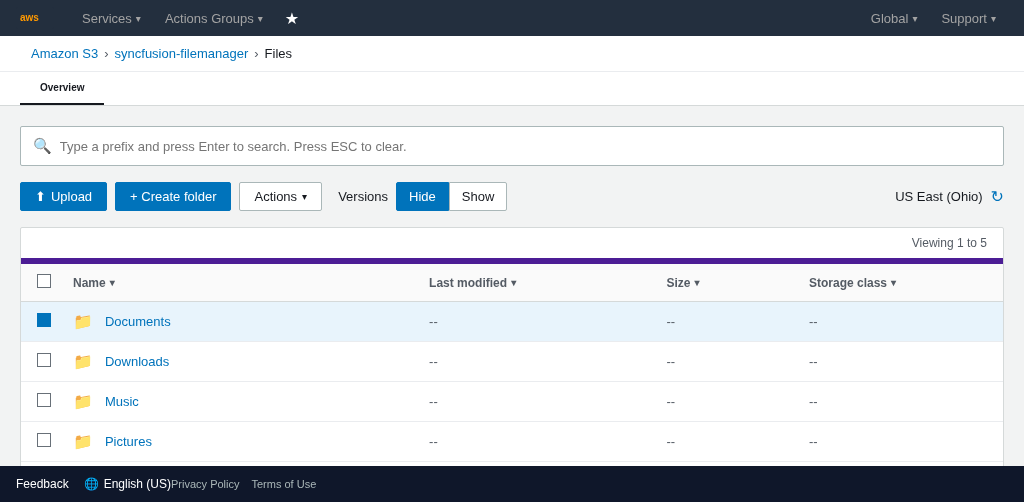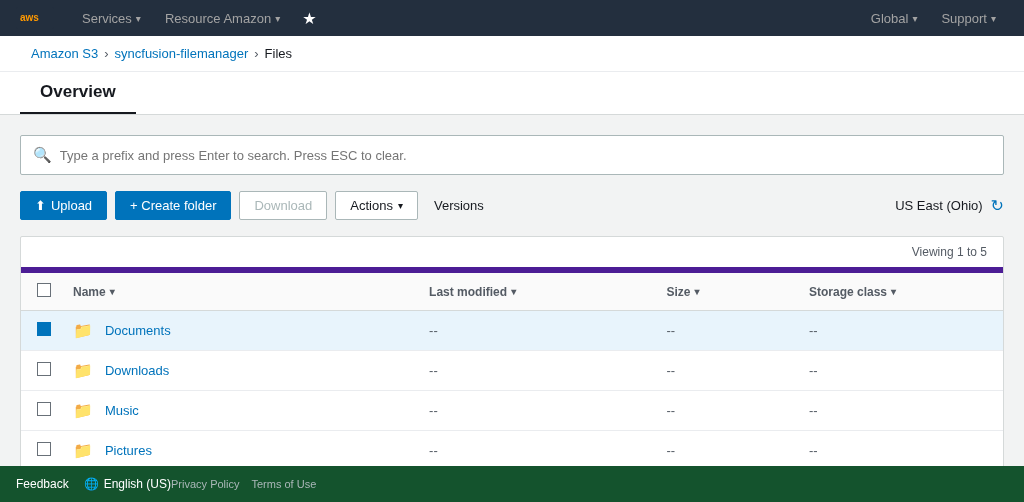--- a/index.html
+++ b/index.html
@@ -60,21 +60,21 @@
 
     
     .tab-bar {
       background: #fff;
       padding: 0 20px;
       border-bottom: 1px solid #d5d9d9;
     }
     .tab {
       display: inline-block;
       padding: 10px 20px;
-      font-size: 17px;
+      font-size: 10px;
       cursor: pointer;
       border-bottom: 2px solid transparent;
       color: #545b64;
     }
     .tab.active {
       color: #16191f;
       border-bottom: 2px solid #16191f;
       font-weight: 600;
     }
 
@@ -233,21 +233,21 @@
     .file-name-link {
       color: #0073bb;
       cursor: pointer;
       display: flex;
       align-items: center;
     }
     .dash { color: #545b64; }
 
     
     .footer {
-      background: #14532d;
+      background: #0f172a;
       color: #fff;
       height: 36px;
       display: flex;
       align-items: center;
       padding: 0 16px;
       font-size: 12px;
       position: fixed;
       bottom: 0;
       left: 0;
       right: 0;
@@ -278,21 +278,21 @@
     <svg width="38" height="22" viewBox="0 0 38 22">
       <rect width="38" height="22" rx="2" fill="#232f3e"></rect>
       <text x="4" y="14" font-size="10" font-weight="900" fill="#ff9900" font-family="Arial">aws</text>
     </svg>
   </div>
   <div class="nav-item">
     <span>Services</span>
     <span class="chevron">▾</span>
   </div>
   <div class="nav-item">
-    <span>Resource Amazon</span>
+    <span>Actions Groups</span>
     <span class="chevron">▾</span>
   </div>
   <div class="star-btn">★</div>
   <div class="nav-spacer"></div>
   <div class="nav-right">
     <div class="nav-item">
       <span>Global</span>
       <span class="chevron">▾</span>
     </div>
     <div class="nav-item">
@@ -322,28 +322,29 @@
   </div>
 
   <div class="toolbar">
     <button class="btn-primary">
       <span>⬆</span>
       <span>Upload</span>
     </button>
     <button class="btn-primary">
       <span>+ Create folder</span>
     </button>
-    <button class="btn-secondary disabled" disabled="">
-      <span>Download</span>
-    </button>
     <button class="btn-actions">
       <span>Actions</span>
       <span class="chevron">▾</span>
     </button>
     <span class="versions-label">Versions</span>
+    <div class="btn-toggle-group">
+      <button class="btn-toggle btn-toggle-active">Hide</button>
+      <button class="btn-toggle btn-toggle-inactive">Show</button>
+    </div>
     <div class="toolbar-right">
       <span>US East (Ohio)</span>
       <span class="refresh-icon">↻</span>
     </div>
   </div>
 
   <div class="file-table">
     <div class="table-viewing">Viewing 1 to 5</div>
     <div class="table-header-row">
       <div class="col-check">

